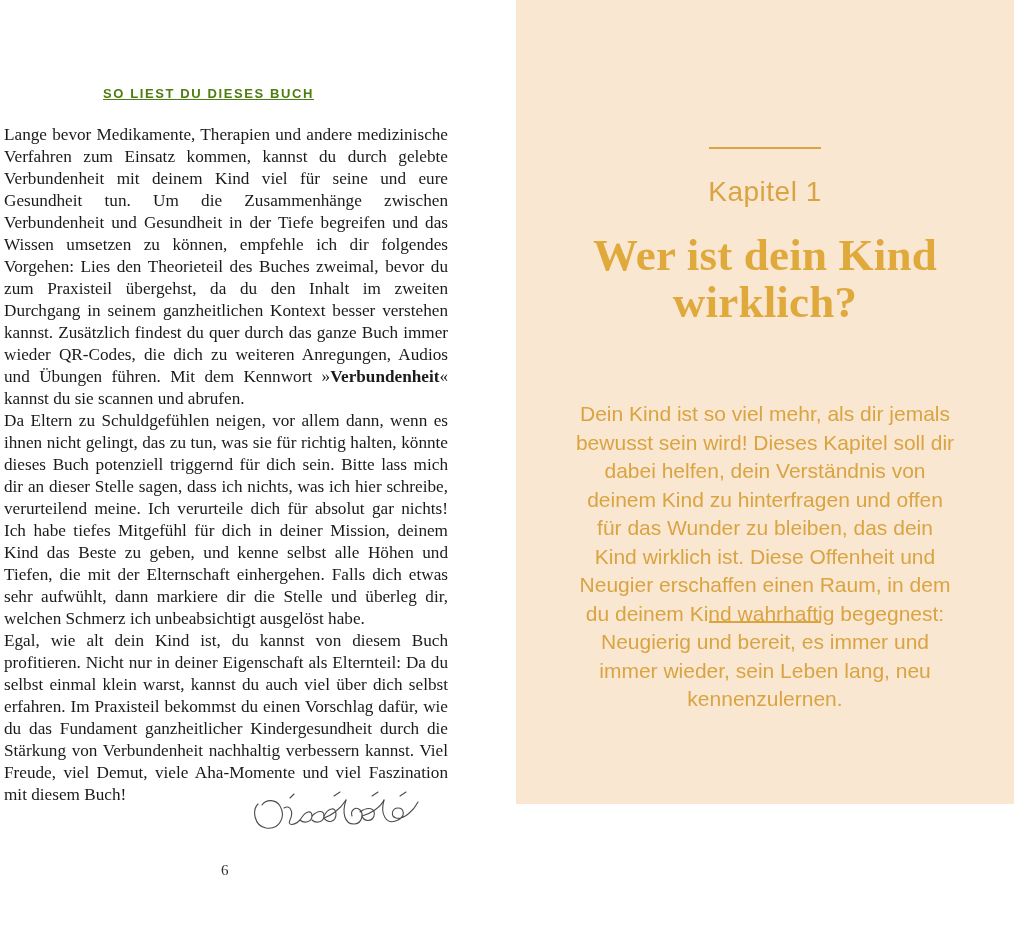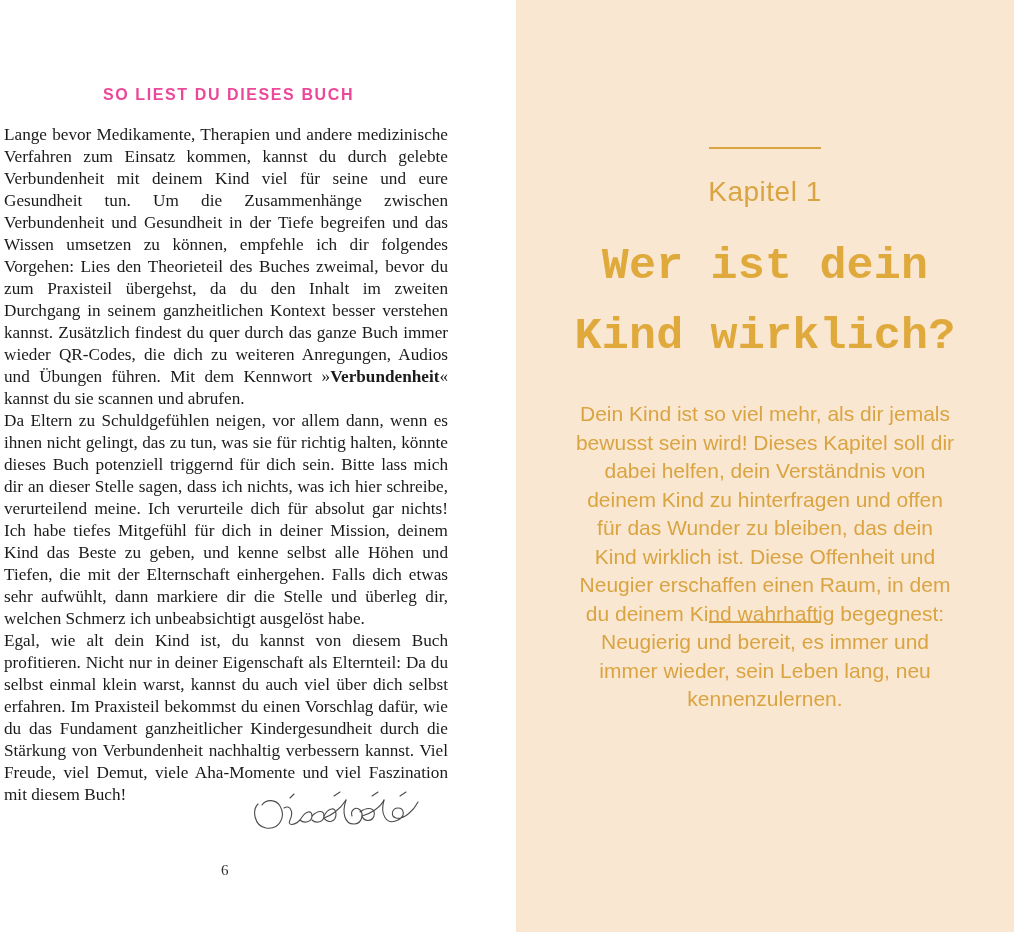--- a/index.html
+++ b/index.html
@@ -25,25 +25,26 @@
     height: 934px;
     background: #ffffff;
     position: relative;
     box-sizing: border-box;
   }
   .running-head {
     position: absolute;
     left: 103px;
     top: 86px;
     font-family: "Liberation Sans", sans-serif;
-    font-size: 16px;
+    font-size: 13px;
     font-weight: bold;
     letter-spacing: 1.6px;
-    color: #ec4899;
+    color: #4d7c0f;
     text-transform: uppercase;
+    text-decoration: underline;
   }
   .body-col {
     position: absolute;
     left: 4px;
     top: 124px;
     width: 444px;
     text-align: justify;
     text-justify: inter-word;
     font-family: "Liberation Serif", serif;
     font-size: 17.2px;
@@ -75,21 +76,21 @@
     left: 221px;
     top: 862px;
     font-family: "Liberation Serif", serif;
     font-size: 15px;
     color: #333333;
   }
 
   
   .page-right {
     width: 498px;
-    height: 932px;
+    height: 804px;
     background: #fae7d2;
     position: relative;
     box-sizing: border-box;
     text-align: center;
   }
   .rule {
     width: 112px;
     height: 2px;
     background: #d9a441;
     margin: 0 auto;
@@ -115,24 +116,24 @@
     font-size: 28px;
     font-weight: normal;
     letter-spacing: 0.5px;
     color: #d9a441;
   }
   .chapter-title {
     position: absolute;
     left: 44px;
     right: 44px;
     top: 232px;
-    font-family: Liberation Mono, monospace;
+    font-family: Liberation Serif, serif;
     font-size: 45px;
     font-weight: bold;
-    line-height: 70px;
+    line-height: 47px;
     letter-spacing: 0.2px;
     color: #e0a93c;
   }
   .chapter-intro {
     position: absolute;
     left: 58px;
     right: 58px;
     top: 400px;
     font-family: "Liberation Sans", sans-serif;
     font-size: 21px;

